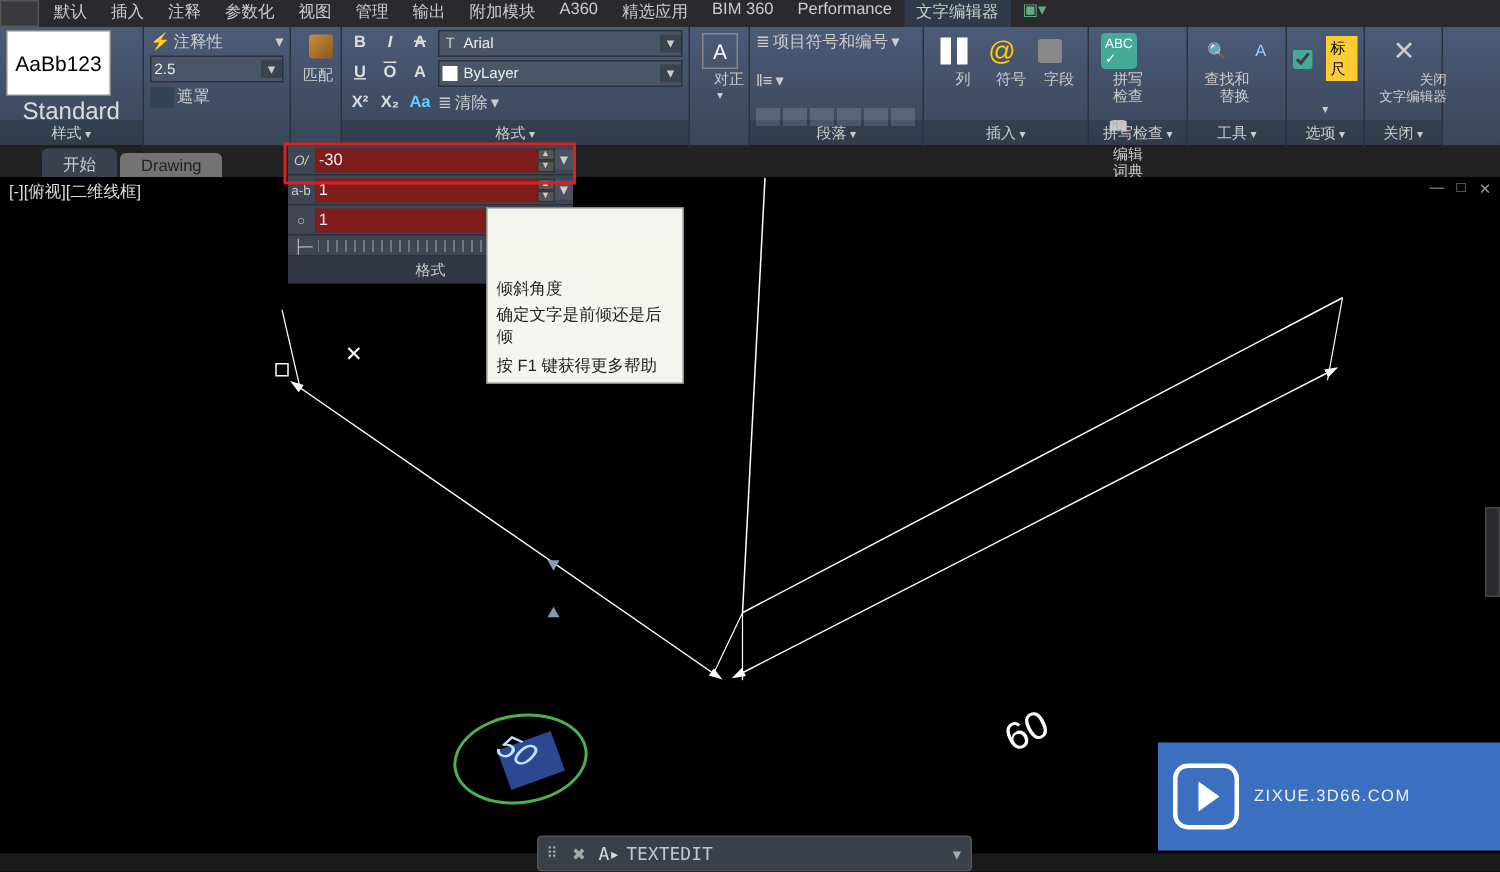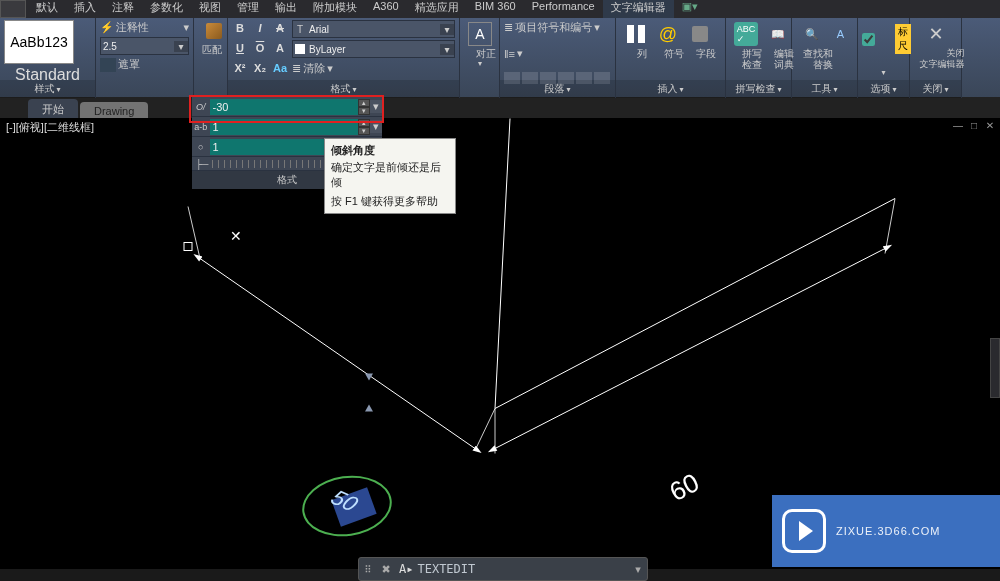--- a/index.html
+++ b/index.html
@@ -17,21 +17,21 @@
 .style-preview { width: 70px; height: 44px; background: #fff; color: #000; display: flex; align-items: center; justify-content: center; font-size: 14px; border: 1px solid #888; margin-bottom: 2px; }
 .style-name { text-align: center; font-size: 16px; color: #ddd; }
 
 .panel-style { width: 96px; }
 .panel-ann { width: 98px; }
 .panel-match { width: 34px; }
 .panel-format { width: 232px; }
 .panel-align { width: 40px; }
 .panel-para { width: 116px; display: flex; flex-direction: column; justify-content: space-between; padding-bottom: 14px; }
 .panel-ins { width: 110px; display: flex; }
-.panel-spell { width: 66px; }
+.panel-spell { width: 66px; flex-direction: column; }
 .panel-tool { width: 66px; }
 .panel-opt { width: 52px; }
 .panel-close { width: 52px; }
 
 .combo { display: flex; align-items: center; height: 18px; background: #4a5568; border: 1px solid #2a3240; font-size: 10px; }
 .combo .ico { width: 14px; text-align: center; }
 .combo .val { flex: 1; padding: 0 2px; color: #eee; }
 .combo .dd { width: 14px; text-align: center; background: #3a4250; }
 
 .annot-row { display: flex; gap: 2px; align-items: center; margin-bottom: 2px; }
@@ -51,28 +51,28 @@
 .big-btn .blabel { font-size: 10px; text-align: right; line-height: 11px; margin-top: 2px; white-space: pre; margin-left: 12px; }
 
 .file-tabs { display: flex; background: #222; height: 22px; align-items: flex-end; padding-left: 28px; }
 .file-tab { padding: 3px 14px; background: #3a4250; color: #ccc; font-size: 11px; border-radius: 4px 4px 0 0; margin-right: 2px; }
 .file-tab.active { background: #737373; color: #222; }
 
 .formatting-dropdown { position: absolute; left: 192px; top: 97px; width: 190px; background: #3e4654; border: 2px solid #e02020; z-index: 5; }
 .fd-red { position:absolute; left:189px; top:95px; width:195px; height:28px; border:2px solid #e02020; pointer-events:none; z-index:6;}
 .fd-row { display: flex; align-items: center; height: 20px; border-bottom: 1px solid #2a3240; }
 .fd-row .r-ico { width: 20px; text-align: center; font-size: 9px; color:#ccc;}
-.fd-row input { flex: 1; background: #0f766e; border: none; color: #eee; font-size: 11px; padding: 0 3px; height: 16px; }
+.fd-row input { flex: 1; background: #7f1d1d; border: none; color: #eee; font-size: 11px; padding: 0 3px; height: 16px; }
 .fd-row .spin { width: 14px; display: flex; flex-direction: column; }
 .fd-row .spin div { height: 8px; background: #555; border: 1px solid #333; font-size: 6px; text-align: center; line-height: 6px; }
 .fd-row .dd2 { width:14px; text-align:center; background:#4a5260;}
 .fd-footer { text-align: center; padding: 2px; font-size: 10px; background: rgba(0,0,0,.2);}
 
 .tooltip { position: absolute; left: 324px; top: 138px; width: 132px; background: #f5f5f0; color: #222; border: 1px solid #888; font-size: 11px; padding: 4px 6px; z-index: 10; box-shadow: 2px 2px 4px rgba(0,0,0,.4); }
-.tooltip .tt-title { font-weight: bold; margin-bottom: 2px; }
+.tooltip .tt-title { font-weight: normal; margin-bottom: 2px; margin-top: 42px; }
 .tooltip .tt-body { margin-bottom: 4px; }
 
 .canvas { position: absolute; left: 0; top: 118px; right: 0; bottom: 12px; background: #000; }
 .viewport-label { position: absolute; left: 6px; top: 2px; color: #ddd; font-size: 11px; }
 .win-ctrl { position:absolute; right:4px; top:2px; display:flex; gap:4px; }
 .win-ctrl span { width:12px; height:12px; color:#999; font-size:10px; text-align:center;}
 
 svg.drawing { position: absolute; left: 0; top: 0; width: 100%; height: 100%; }
 
 .edit-highlight { position:absolute; left:335px; top:375px; width:38px; height:28px; background:#3355aa; opacity:.85; transform:rotate(-20deg); }
@@ -263,21 +263,21 @@
         <div class="blabel">查找和
 替换</div>
       </div>
     <div class="big-btn">
         <div class="bicon" style="color:#9cf">A</div>
       </div>
     <div class="panel-title">工具</div>
   </div>
 
   <div class="panel panel-opt">
-    <div style="display:flex;gap:20px;align-items:center;margin-top:4px">
+    <div style="display:flex;gap:9px;align-items:center;margin-top:4px">
         <input type="checkbox" checked="" style="accent-color: rgb(68, 170, 153);">
         <span style="background:#fc3;color:#000;padding:1px 3px;font-size:10px">标尺</span>
       </div>
     <div style="font-size:8px;text-align:center;margin-top:14px">▾</div>
     <div class="panel-title">选项</div>
   </div>
 
   <div class="panel panel-close">
     <div class="big-btn" style="width:44px">
         <div class="bicon" style="color:#ccc;font-size:18px">✕</div>

